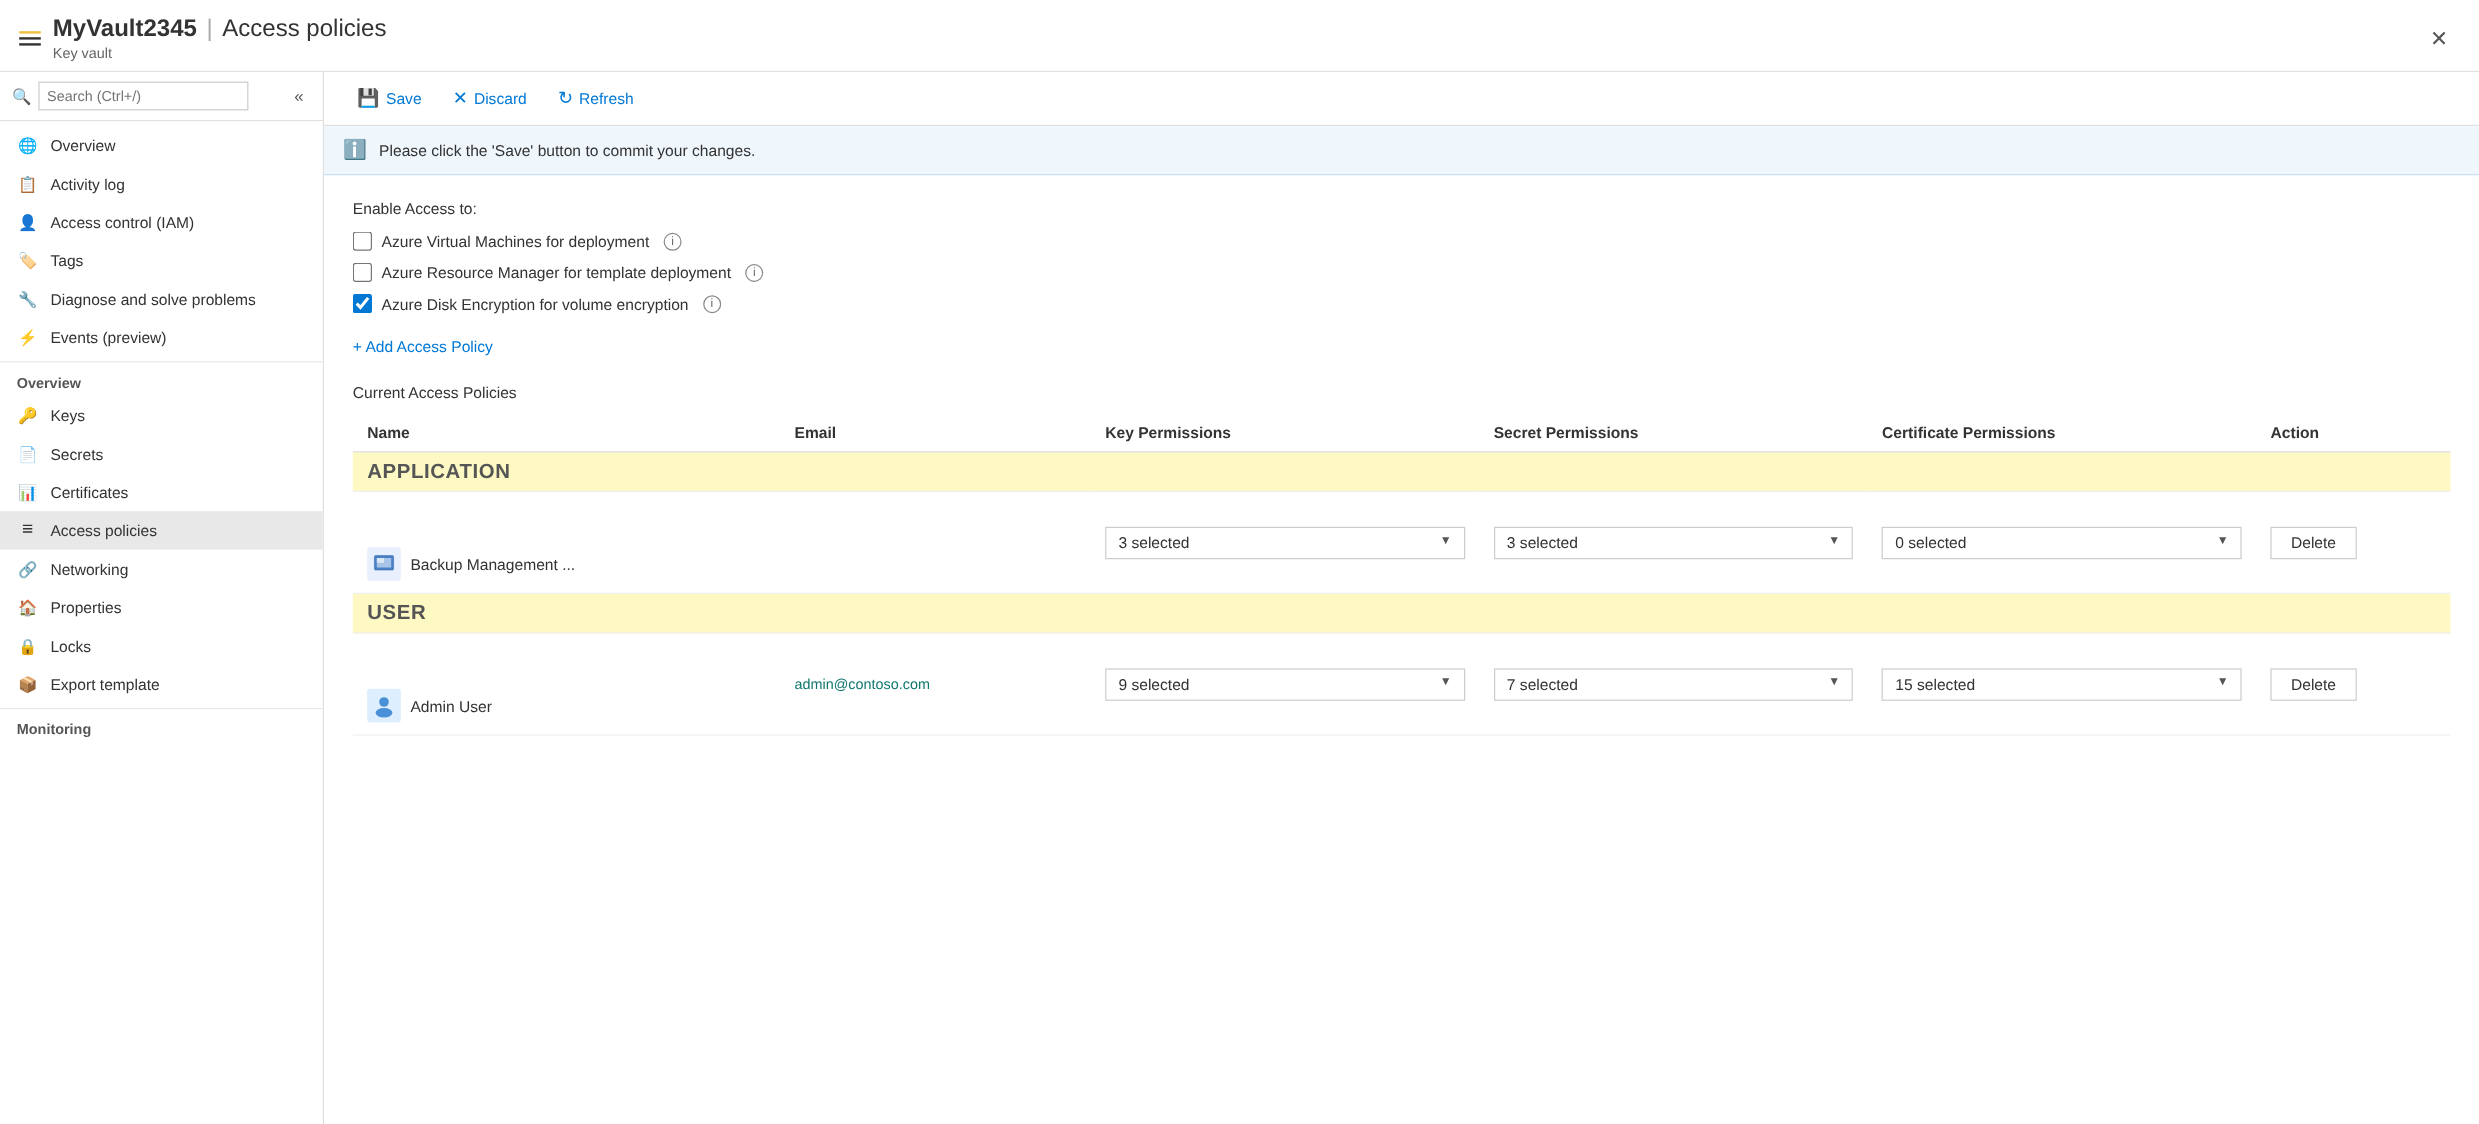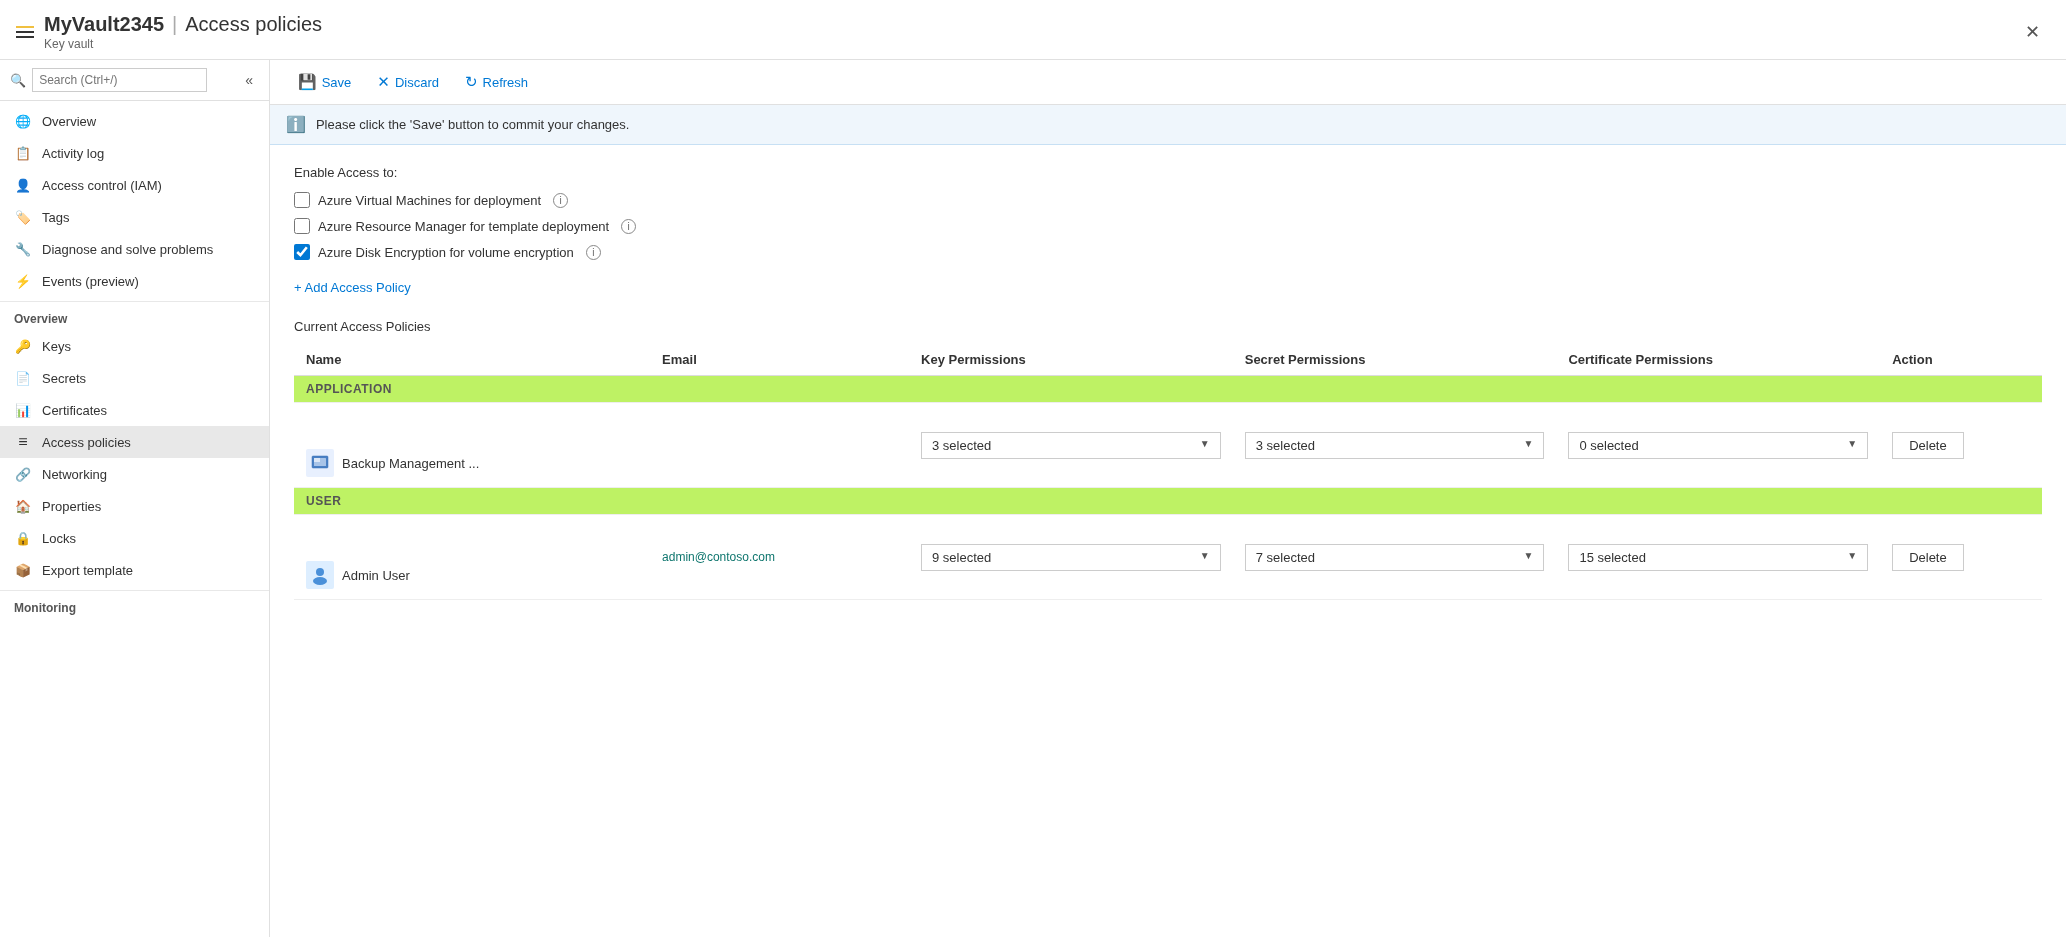--- a/index.html
+++ b/index.html
@@ -87,21 +87,21 @@
 
     
     .table-section { margin-top: 4px; }
     .table-title { font-size: 13px; color: #333; margin-bottom: 10px; }
     .policies-table { width: 100%; border-collapse: collapse; }
     .policies-table th {
       text-align: left; padding: 8px 12px; font-size: 13px; font-weight: 600; color: #333;
       border-bottom: 1px solid #ddd;
     }
     .group-row td {
-      padding: 6px 12px; background: #bef264; font-size: 12px; font-weight: 600;
+      padding: 6px 12px; background: #fef9c3; font-size: 17px; font-weight: 600;
       color: #555; letter-spacing: 0.5px; border-bottom: 1px solid #eee; border-top: 1px solid #eee;
     }
     .data-row td {
       padding: 10px 12px; border-bottom: 1px solid #eee; vertical-align: middle;
     }
     .entity-cell { display: flex; align-items: center; gap: 8px; margin-top: 36px; }
     .entity-avatar {
       width: 28px; height: 28px; display: flex; align-items: center; justify-content: center;
       border-radius: 2px; flex-shrink: 0;
     }

